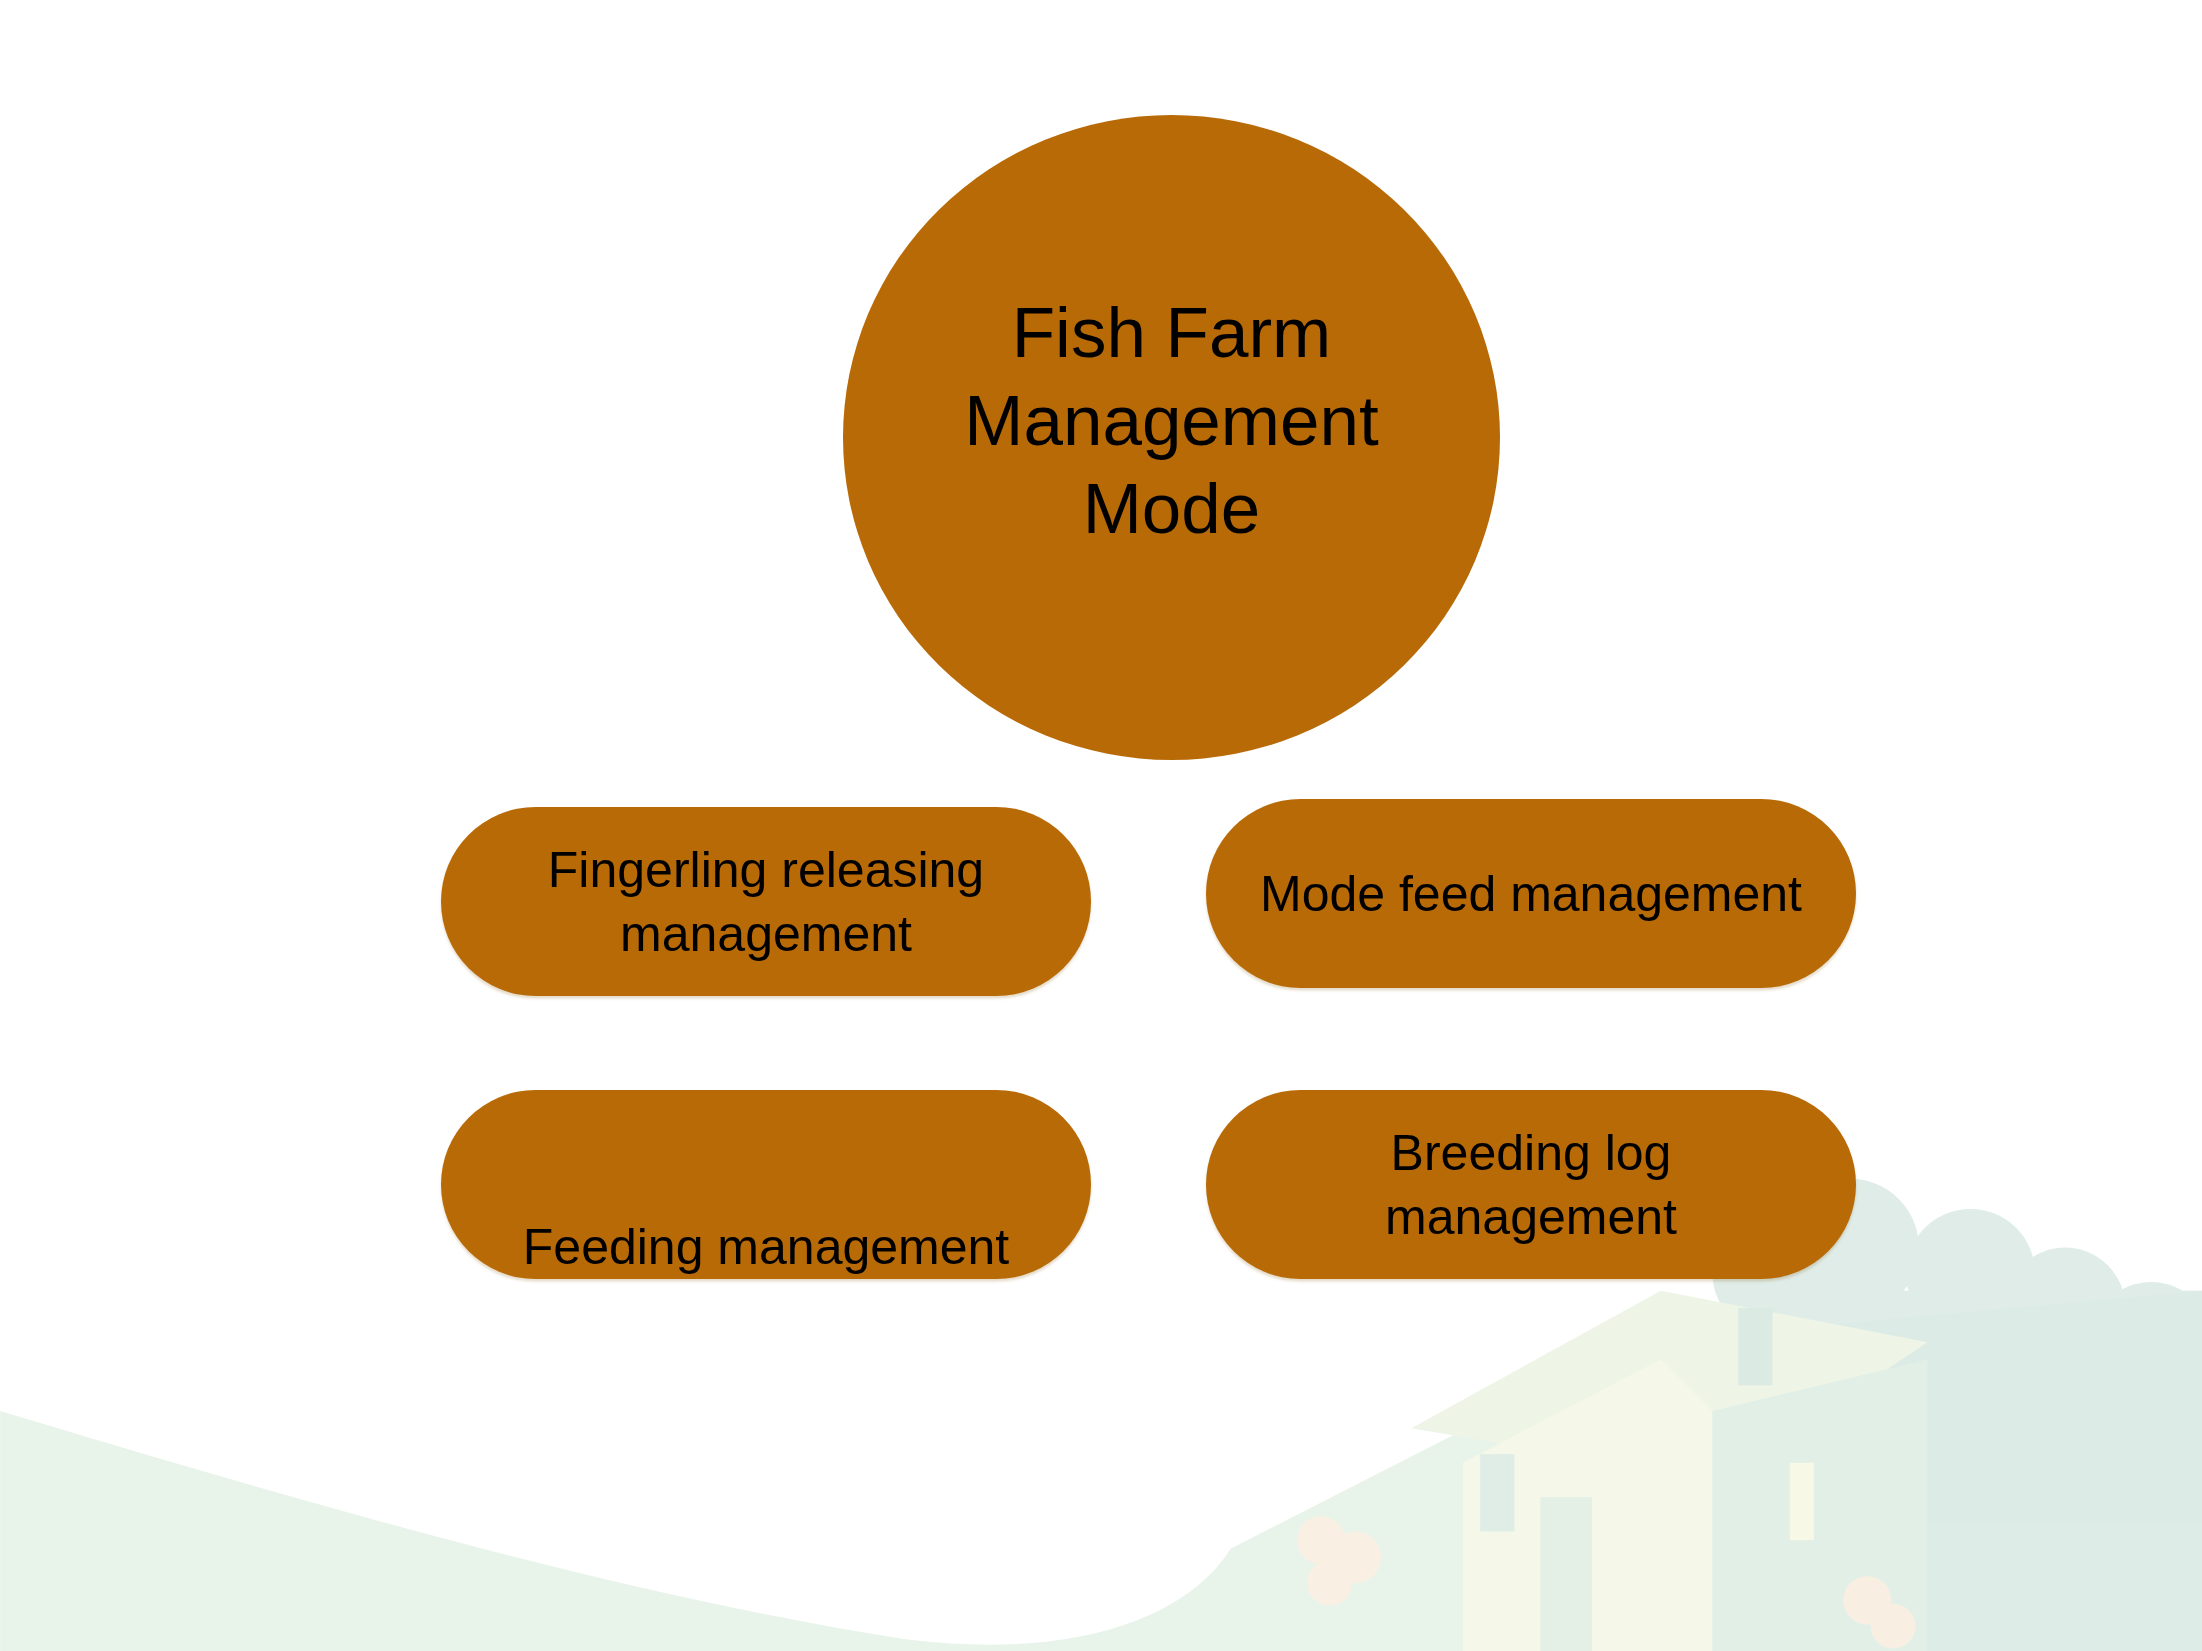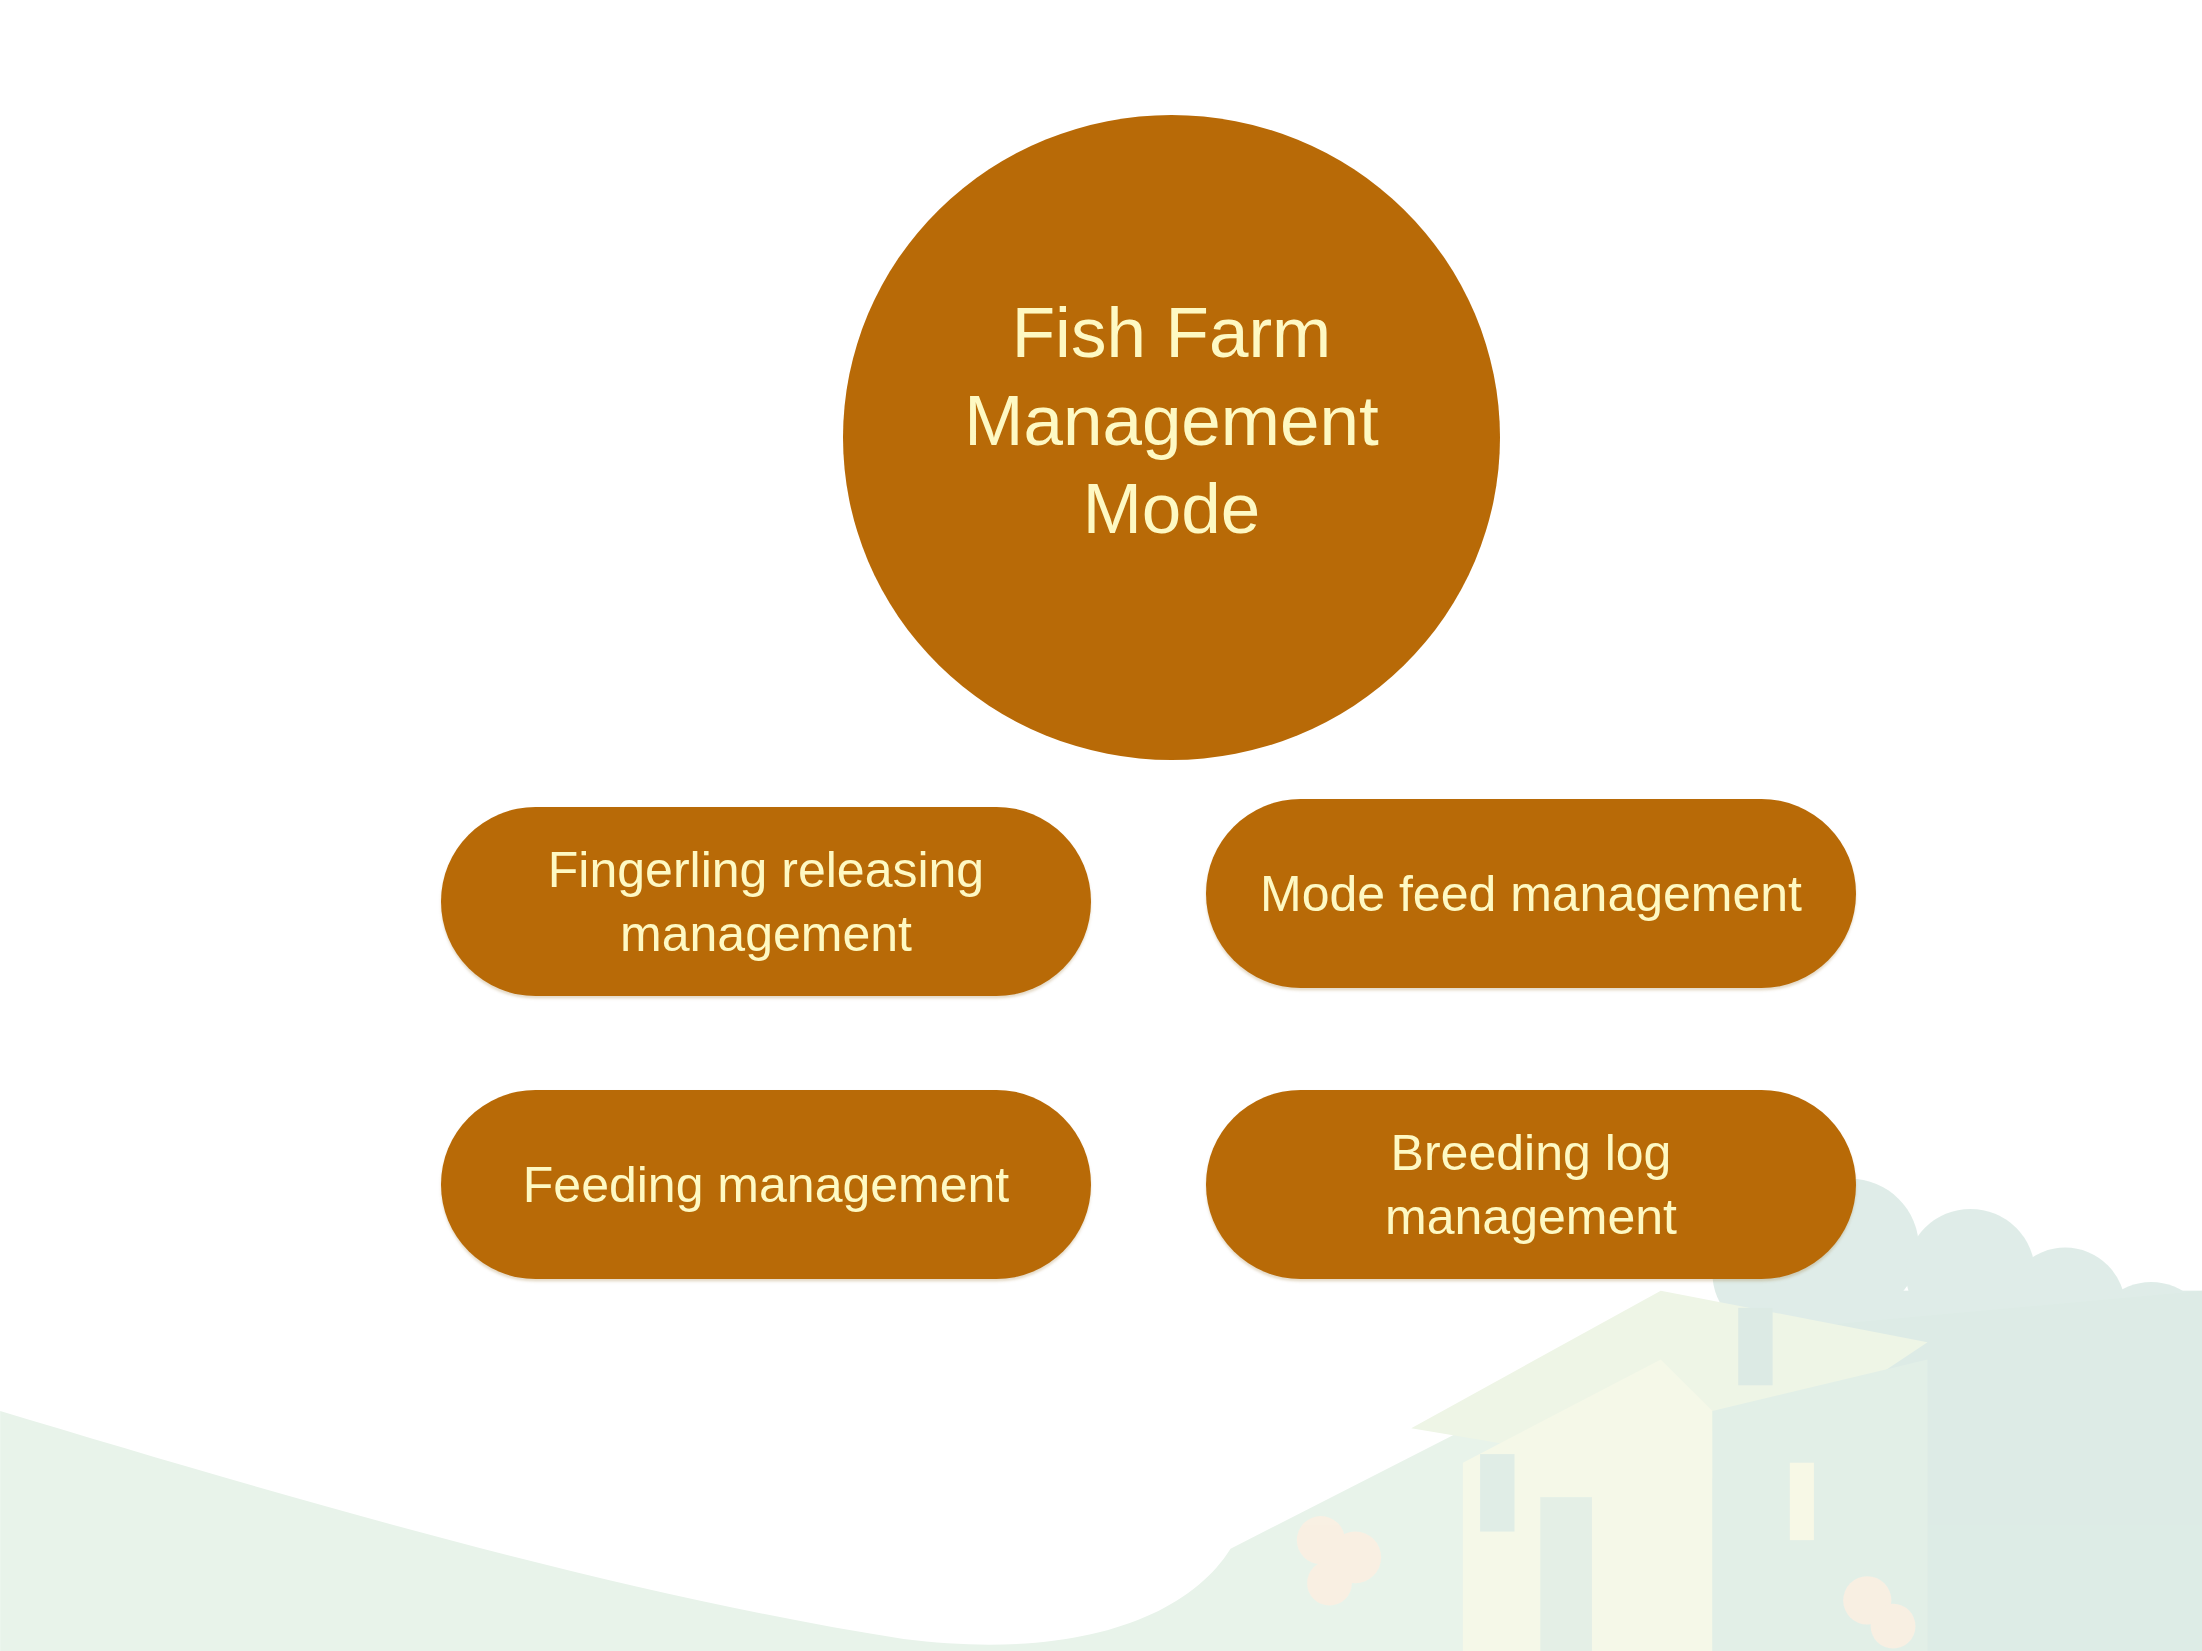--- a/index.html
+++ b/index.html
@@ -1,23 +1,23 @@
 <!DOCTYPE html>
 <html style="font-size:13.8px"><head>
 <meta charset="utf-8">
 <style>
   html, body { margin: 0; padding: 0; }
   body { width: 2203px; height: 1652px; position: relative; overflow: hidden; background: #ffffff; font-family: "Liberation Sans", sans-serif; }
   .bg { position: absolute; left: 0; top: 0; width: 2203px; height: 1652px; }
-  .node { position: absolute; background: #b86a07; color: #fef9c3; display: flex; align-items: center; justify-content: center; text-align: center; box-sizing: border-box; }
+  .node { position: absolute; background: #b86a07; color: #000000; display: flex; align-items: center; justify-content: center; text-align: center; box-sizing: border-box; }
   .root { left: 843px; top: 115px; width: 657px; height: 645px; border-radius: 50%; font-size: 71px; line-height: 88px; padding-bottom: 33px; }
   .pill { width: 650px; height: 189px; border-radius: 95px; font-size: 50px; line-height: 64px; padding: 0 43px; box-shadow: 0 2.6px 2.6px rgba(150,110,40,0.25); }
   .p1 { left: 441px; top: 799px; margin-top: 8px; }
   .p2 { left: 1206px; top: 799px; }
-  .p3 { left: 441px; top: 1090px; }
+  .p3 { left: 441px; top: 1090px; align-items: flex-end; }
   .p4 { left: 1206px; top: 1090px; text-align: center; }
   .label { display: block; white-space: pre-line; }
 </style>
 </head>
 <body>
 
 <svg class="bg" viewBox="0 0 2560 1920" xmlns="http://www.w3.org/2000/svg">
 
   <path d="M0 1640 C 300 1730, 700 1850, 1050 1905 C 1250 1930, 1380 1880, 1430 1800 L 1900 1560 L 2560 1500 L 2560 1920 L 0 1920 Z" fill="#e8f3ea"></path>
 

